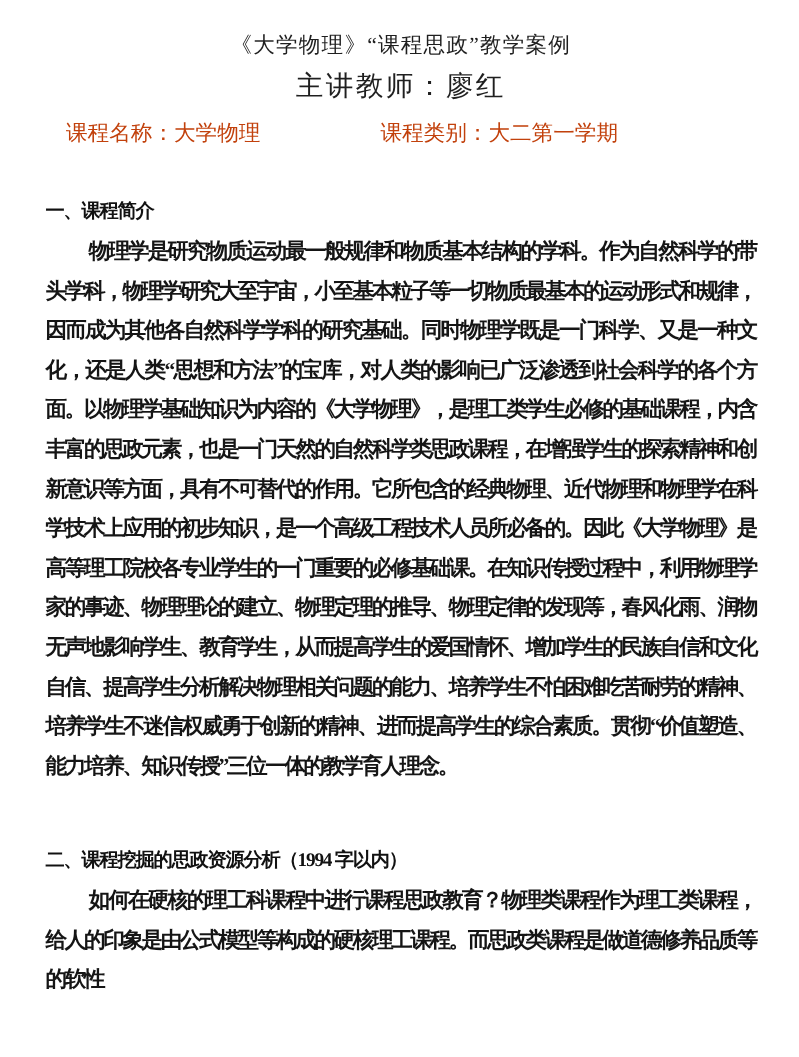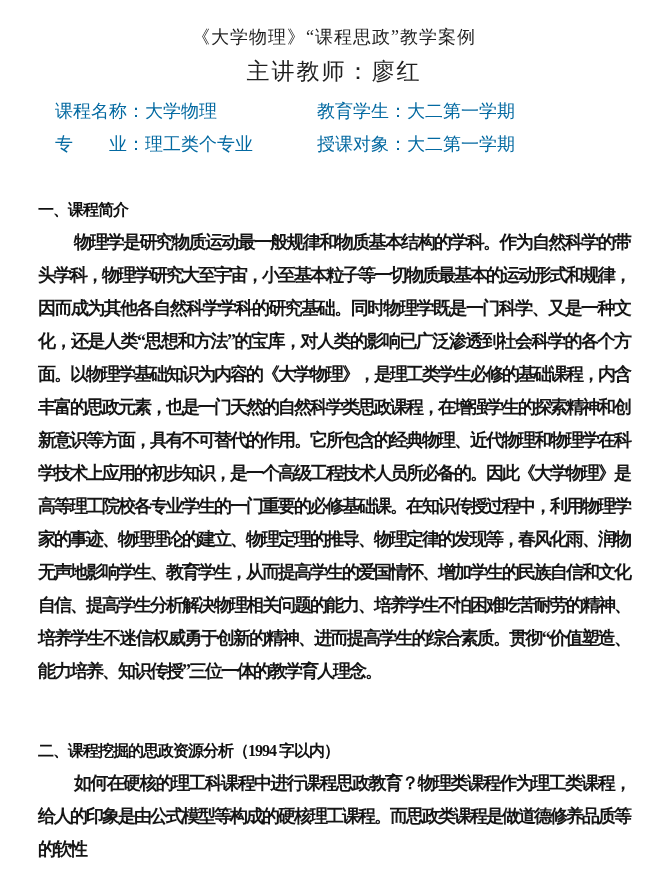--- a/index.html
+++ b/index.html
@@ -45,21 +45,21 @@
     font-weight: 400;
     letter-spacing: 2px;
     margin-top: 13px;
     color: #1f1f1f;
   }
   .info {
     margin-top: 19px;
     padding-left: 17px;
     font-size: 18px;
     font-weight: 400;
-    color: #0369a1;
+    color: #c2410c;
   }
   .info-row {
     display: grid;
     grid-template-columns: 262px 1fr;
     line-height: 20px;
     margin-bottom: 13px;
   }
   .info-cell { white-space: nowrap; }
   .section-first { margin-top: 45px; }
   .section-second { margin-top: 52px; }
@@ -93,29 +93,21 @@
   <div class="lecturer">
     <span>主讲教师：</span><span>廖红</span>
   </div>
 
   <div class="info">
     <div class="info-row">
       <div class="info-cell">
         <span>课程名称：</span><span>大学物理</span>
       </div>
       <div class="info-cell">
-        <span>教育学生：</span><span>大二第一学期</span>
-      </div>
-    </div>
-    <div class="info-row">
-      <div class="info-cell">
-        <span>专　　业：</span><span>理工类个专业</span>
-      </div>
-      <div class="info-cell">
-        <span>授课对象：</span><span>大二第一学期</span>
+        <span>课程类别：</span><span>大二第一学期</span>
       </div>
     </div>
   </div>
 
   <div class="section-first">
     <div class="sec-heading">一、课程简介</div>
     <p class="body-par">物理学是研究物质运动最一般规律和物质基本结构的学科。作为自然科学的带头学科，物理学研究大至宇宙，小至基本粒子等一切物质最基本的运动形式和规律，因而成为其他各自然科学学科的研究基础。同时物理学既是一门科学、又是一种文化，还是人类“思想和方法”的宝库，对人类的影响已广泛渗透到社会科学的各个方面。以物理学基础知识为内容的《大学物理》，是理工类学生必修的基础课程，内含丰富的思政元素，也是一门天然的自然科学类思政课程，在增强学生的探索精神和创新意识等方面，具有不可替代的作用。它所包含的经典物理、近代物理和物理学在科学技术上应用的初步知识，是一个高级工程技术人员所必备的。因此《大学物理》是高等理工院校各专业学生的一门重要的必修基础课。在知识传授过程中，利用物理学家的事迹、物理理论的建立、物理定理的推导、物理定律的发现等，春风化雨、润物无声地影响学生、教育学生，从而提高学生的爱国情怀、增加学生的民族自信和文化自信、提高学生分析解决物理相关问题的能力、培养学生不怕困难吃苦耐劳的精神、培养学生不迷信权威勇于创新的精神、进而提高学生的综合素质。贯彻“价值塑造、能力培养、知识传授”三位一体的教学育人理念。</p>
   </div>
 
   <div class="section-second">

